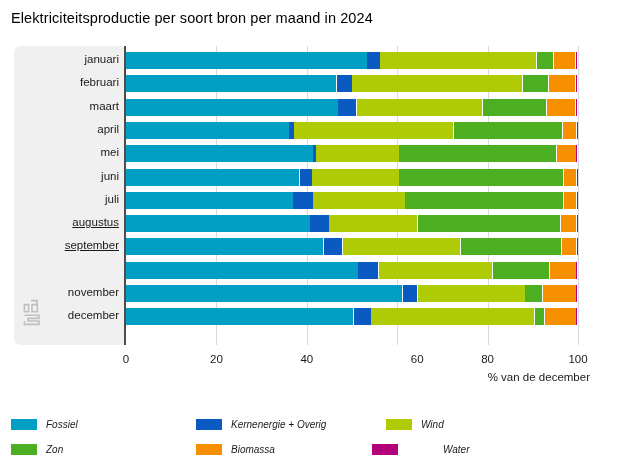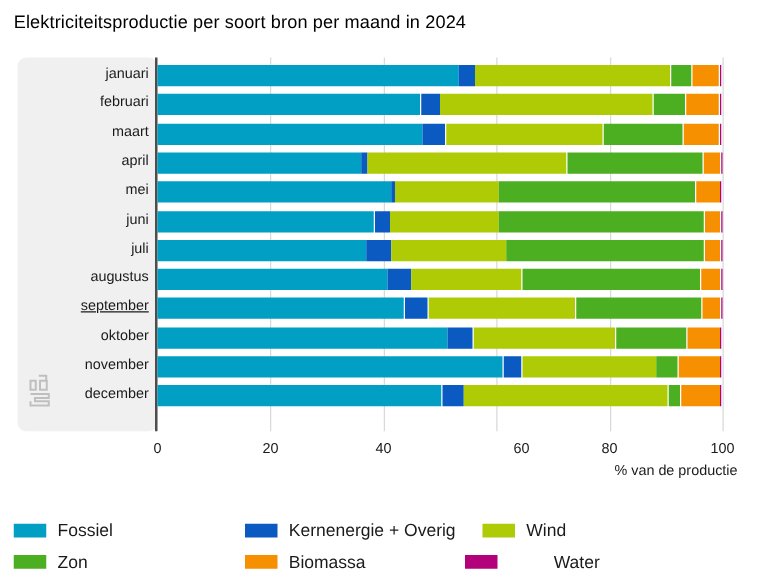--- a/index.html
+++ b/index.html
@@ -156,24 +156,25 @@
     align-items: center;
     white-space: nowrap;
   }
   .legend-swatch {
     width: 26px;
     height: 11px;
     display: inline-block;
     flex: 0 0 auto;
   }
   .legend-text {
-    font-size: 14px;
+    font-size: 10px;
     line-height: 13px;
     color: #1a1a1a;
     margin-left: 9px;
+    font-style: italic;
   }
 </style>
 </head>
 <body>
 
 <div class="chart-title">Elektriciteitsproductie per soort bron per maand in 2024</div>
 
 <div class="plot-area">
 
   <div class="label-panel"></div>
@@ -190,23 +191,22 @@
   </div>
 
   <div class="ylabels">
       <div class="ylabel" style="top: 7px;">januari</div>
       <div class="ylabel" style="top: 53.6px;">maart</div>
       <div class="ylabel" style="top: 30.3px;">februari</div>
       <div class="ylabel" style="top: 76.9px; text-align: right;">april</div>
       <div class="ylabel" style="top: 100.2px;">mei</div>
       <div class="ylabel" style="top: 123.5px;">juni</div>
       <div class="ylabel" style="top: 146.8px;">juli</div>
-      <div class="ylabel" style="top: 170.1px;">augustus</div>
+      <div class="ylabel" style="top: 170.1px; text-decoration: underline;">augustus</div>
       <div class="ylabel" style="top: 193.4px; text-decoration: underline;">september</div>
-      <div class="ylabel" style="top: 216.7px;">oktober</div>
       <div class="ylabel" style="top: 240px;">november</div>
       <div class="ylabel" style="top: 263.3px;">december</div>
     </div>
 
   <div class="y-spine"></div>
 
   <div class="gridlines">
       <div class="gridline" style="left: 216.4px;"></div>
       <div class="gridline" style="left: 306.8px;"></div>
       <div class="gridline" style="left: 397.2px;"></div>
@@ -316,21 +316,21 @@
 </div>
 
 <div class="x-axis">
     <div class="xtick" style="left: 126px;">0</div>
     <div class="xtick" style="left: 216.4px;">20</div>
     <div class="xtick" style="left: 306.8px;">40</div>
     <div class="xtick" style="left: 397.2px; margin-left: 20px;">60</div>
     <div class="xtick" style="left: 487.6px;">80</div>
     <div class="xtick" style="left: 578px;">100</div>
   </div>
-<div class="x-axis-title">% van de productie</div>
+<div class="x-axis-title">% van de december</div>
 
 <div class="legend">
     <div class="legend-item" style="left: 11px; top: 6px;">
       <span class="legend-swatch" style="background: rgb(0, 159, 195);"></span>
       <span class="legend-text">Fossiel</span>
     </div>
     <div class="legend-item" style="left: 196px; top: 6px;">
       <span class="legend-swatch" style="background: rgb(10, 90, 194);"></span>
       <span class="legend-text">Kernenergie + Overig</span>
     </div>

